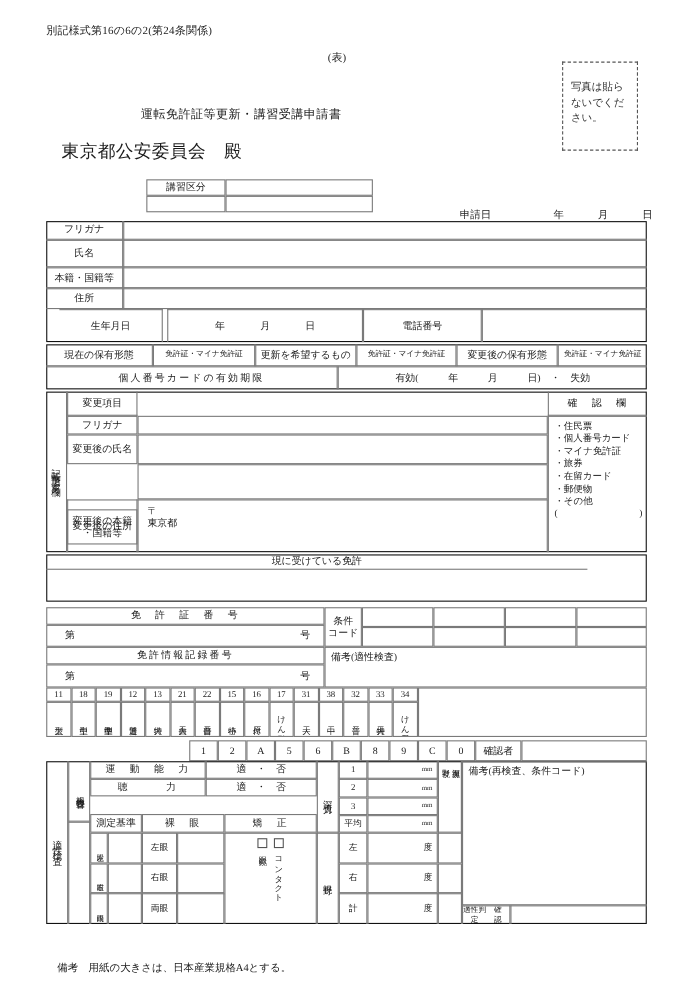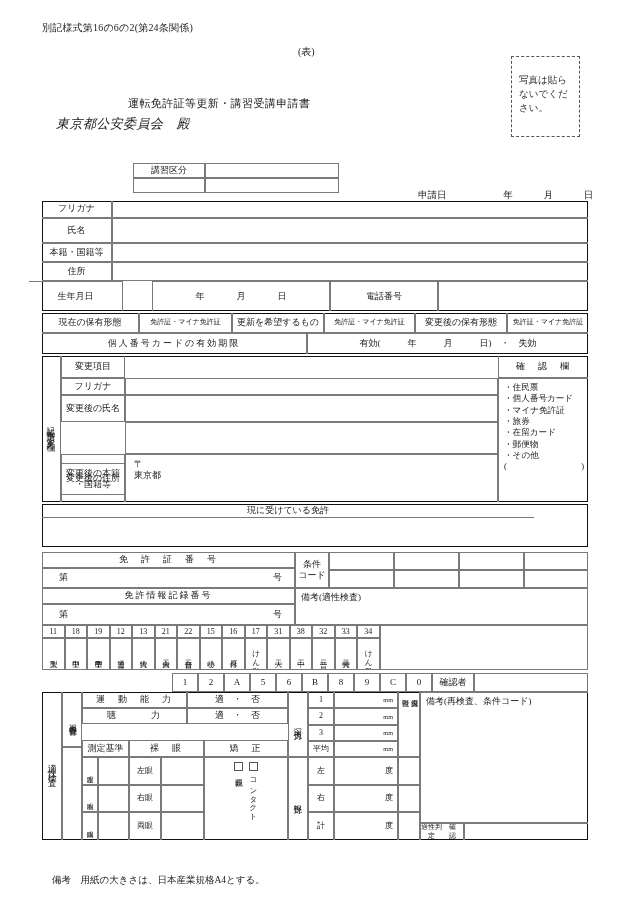--- a/index.html
+++ b/index.html
@@ -13,21 +13,21 @@
     overflow:hidden;
   }
   .page { position:absolute; left:0; top:0; width:630px; height:903px; }
 
   .t { position:absolute; white-space:nowrap; }
 
   
   #form-code { left:42px; top:21px; font-size:10px; letter-spacing:.2px; }
   #face-mark { left:298px; top:45px; font-size:10px; }
   #main-title { left:128px; top:96px; font-size:11px; letter-spacing:.4px; }
-  #addressee { left:56px; top:115px; font-size:13px; letter-spacing:.4px;font-style:italic; }
+  #addressee { left:56px; top:128px; font-size:16px; letter-spacing:.4px; }
 
   #photo-box {
     position:absolute; left:511px; top:56px; width:69px; height:81px;
     border:1px dashed #555; box-sizing:border-box;
     font-size:9.5px; line-height:1.45; padding:17px 5px 0 7px;
     color:#2b2b2b;
   }
 
   
   .box { position:absolute; box-sizing:border-box; border:1px solid #7a7a7a; }
@@ -95,21 +95,21 @@
 
   <div class="cell noL" style="left:42px; top:218px; width:70px; height:25px;">氏名</div>
   <div class="cell noR" style="left:112px; top:218px; width:476px; height:25px;"></div>
 
   <div class="cell noL" style="left:42px; top:243px; width:70px; height:19px;">本籍・国籍等</div>
   <div class="cell noR" style="left:112px; top:243px; width:476px; height:19px;"></div>
 
   <div class="cell noL" style="left:42px; top:262px; width:70px; height:19px;">住所</div>
   <div class="cell noR" style="left:112px; top:262px; width:476px; height:19px;"></div>
 
-  <div class="cell noL noB" style="left:29px; top:281px; width:94px; height:30px;">生年月日</div>
+  <div class="cell noL noB" style="left:54px; top:281px; width:94px; height:30px;">生年月日</div>
   <div class="cell noB" style="left:152px; top:281px; width:178px; height:30px;">
     <span>年</span>
     <span style="display:inline-block;width:32px"></span>
     <span>月</span>
     <span style="display:inline-block;width:32px"></span>
     <span>日</span>
   </div>
   <div class="cell noB" style="left:330px; top:281px; width:108px; height:30px;">電話番号</div>
   <div class="cell noB noR" style="left:438px; top:281px; width:150px; height:30px;"></div>
 

